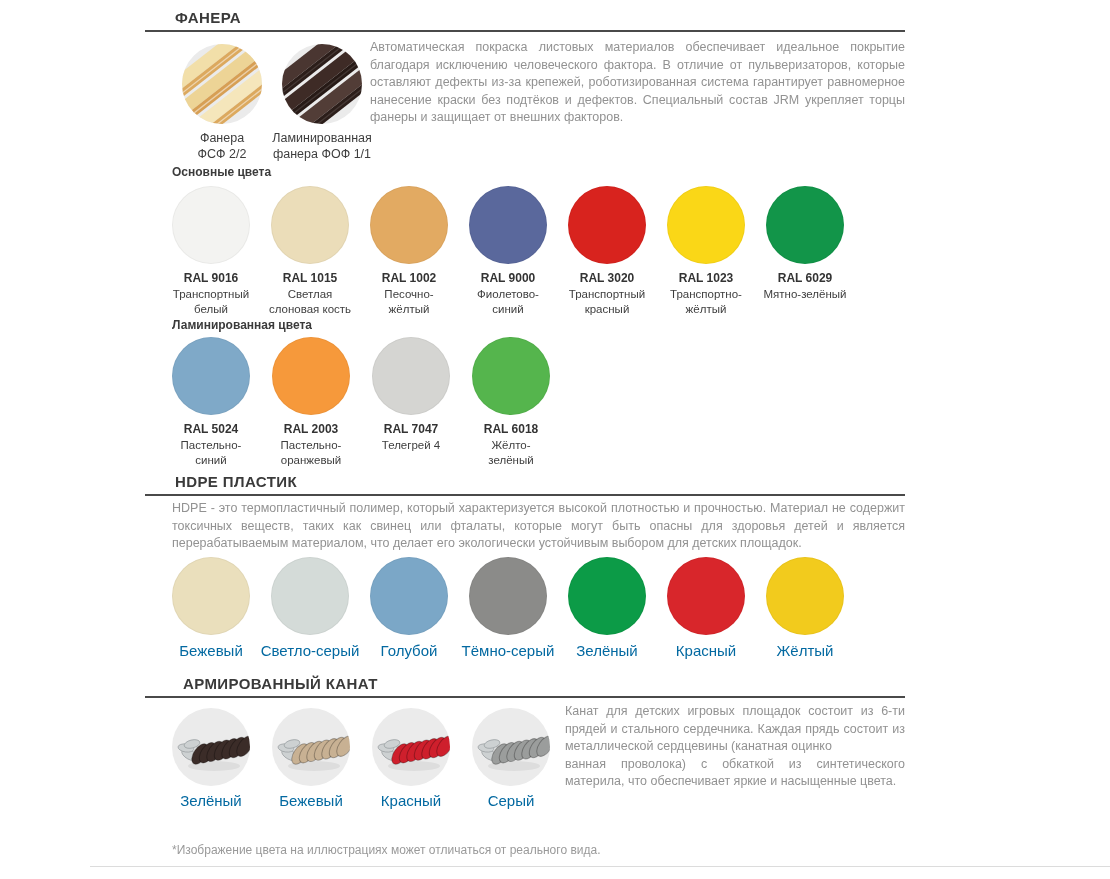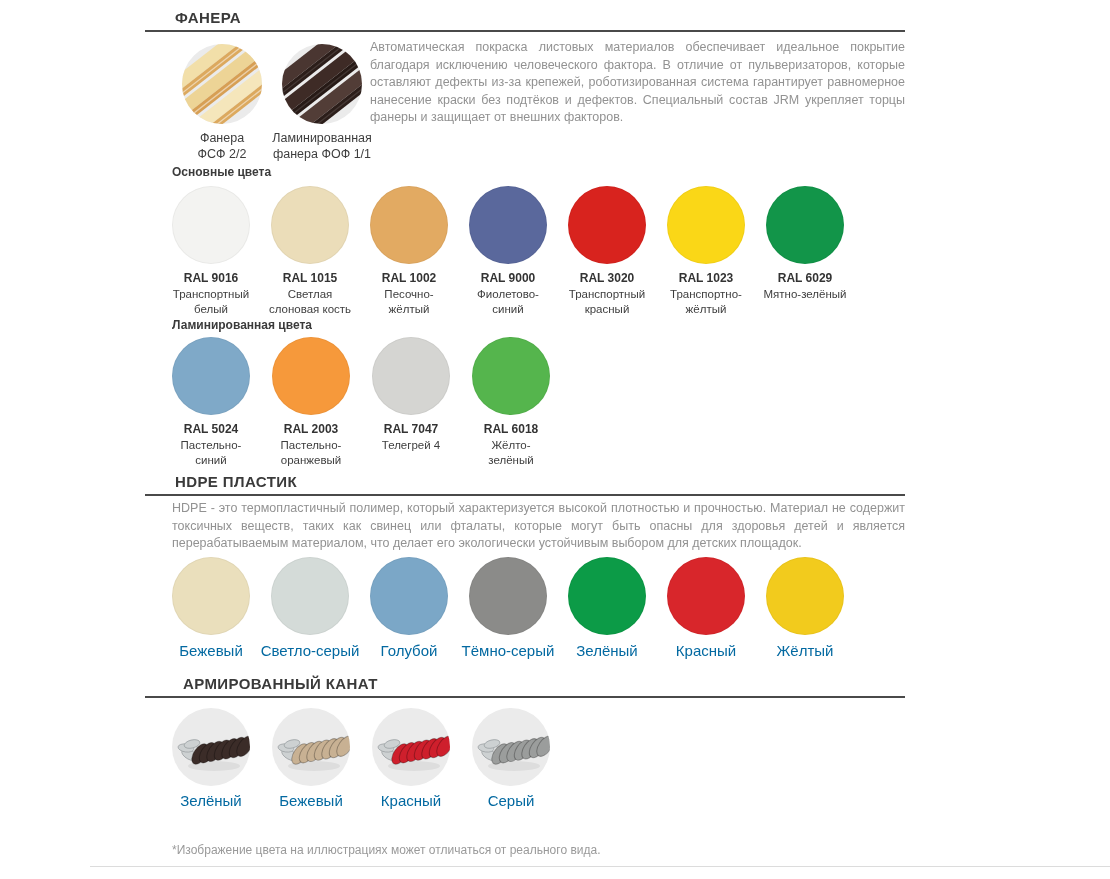--- a/index.html
+++ b/index.html
@@ -347,18 +347,20 @@
             <ellipse cx="73" cy="38.2" rx="6.2" ry="11.5" transform="rotate(34 73 38.2)"></ellipse>
           </g>
         </svg>
       </div>
       <div class="cap">
           <div class="cap-single">Серый</div>
         </div>
     </div>
   </div>
 
+  <div class="abs body-text pre" style="left:565px;top:703px;width:340px;">Канат для детских игровых площадок состоит из 6-ти прядей и стального сердечника. Каждая прядь состоит из металлической сердцевины (канатная оцинко
+ванная проволока) с обкаткой из синтетического материла, что обеспечивает яркие и насыщенные цвета.</div>
 
   <div class="abs footnote" style="left:172px;top:843px;">*Изображение цвета на иллюстрациях может отличаться от реального вида.</div>
 
   <div class="abs hairline" style="left:90px;top:866px;width:1020px;"></div>
 
 </div>
 
 </body></html>

